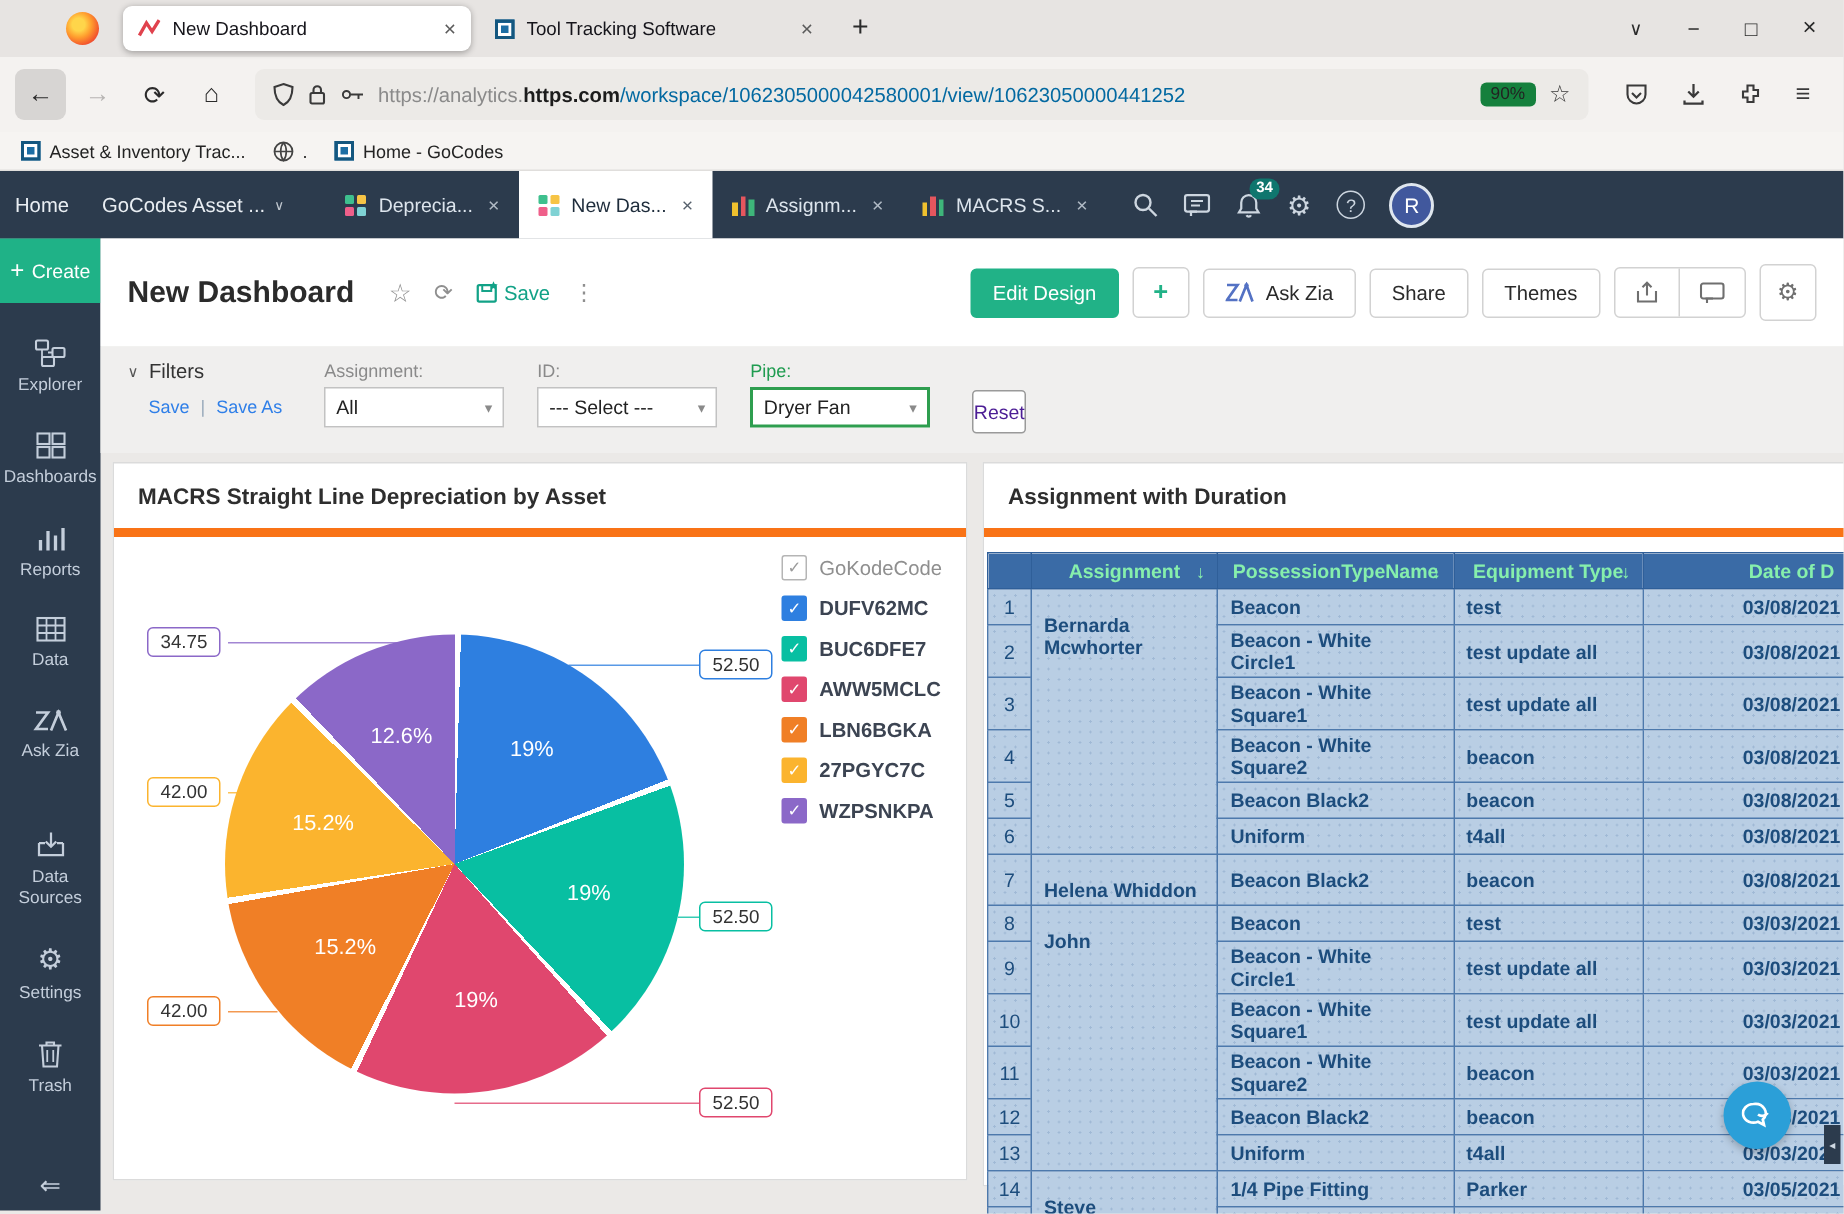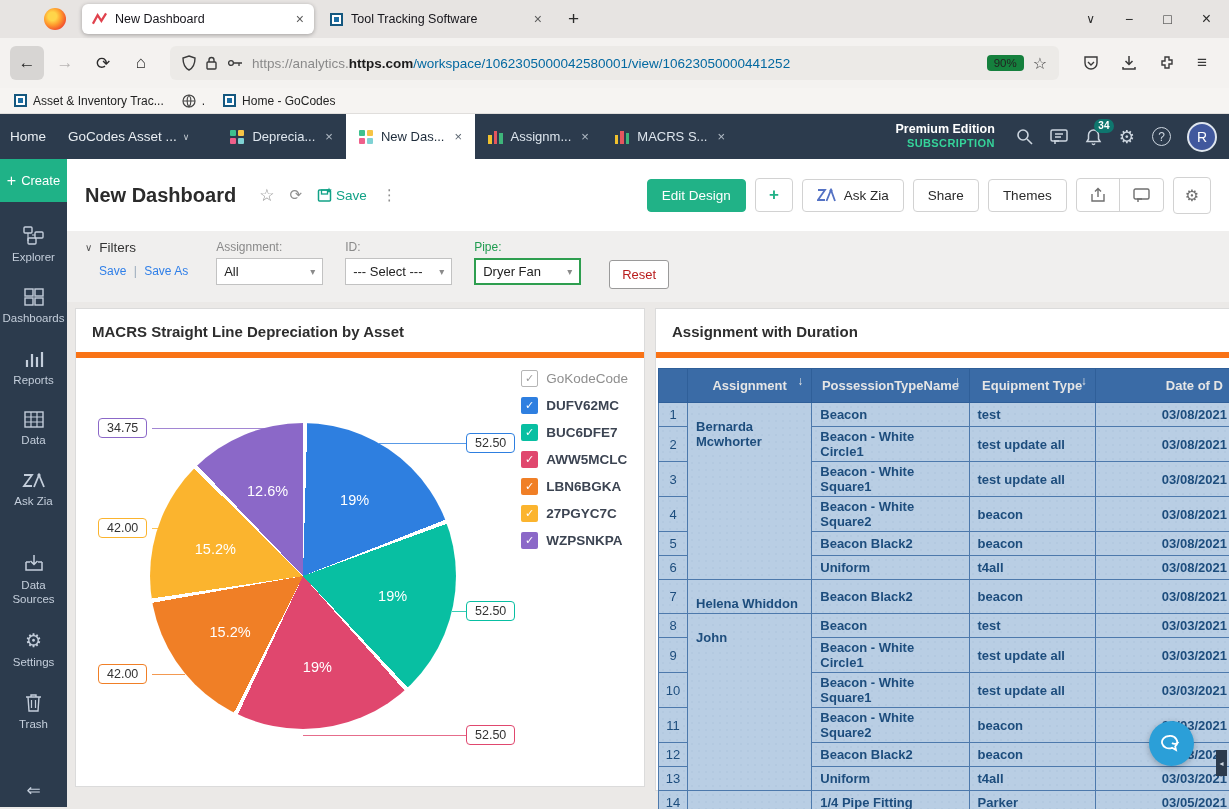--- a/index.html
+++ b/index.html
@@ -75,24 +75,24 @@
   .btn-gear { color:#6f6f6f; padding:8px 11px; font-size:16px; }
 
   .filters-row { background:#f0efee; padding:9px 18px 13px; display:flex; gap:28px; align-items:flex-start; }
   .f-left { display:flex; flex-direction:column; gap:9px; }
   .f-title { font-size:13.5px; color:#333; display:flex; gap:7px; align-items:center; }
   .f-links { font-size:12px; color:#2f7fe8; padding-left:14px; }
   .f-links .sep { color:#9ab; padding:0 4px; }
   .field { display:flex; flex-direction:column; gap:4px; }
   .field label { font-size:12px; color:#8a8a8a; }
   .field.active label { color:#1f9c50; }
-  .fselect { width:107px; height:27px; background:#fff; border:1px solid #c2c2c2; font-size:13px; color:#222; display:flex; align-items:center; padding:0 7px; justify-content:space-between; }
+  .fselect { width:120px; height:27px; background:#fff; border:1px solid #c2c2c2; font-size:13px; color:#222; display:flex; align-items:center; padding:0 7px; justify-content:space-between; }
   .field.active .fselect { border:2px solid #2e9e4f; }
   .fselect .car { color:#8a8a8a; font-size:10px; }
-  .reset-btn { margin-top:20px; background:#fff; border:1px solid #9a9a9a; border-radius:3px; padding:6px 12px; font-size:13px; color:#b91c1c; }
+  .reset-btn { margin-top:20px; background:#fff; border:1px solid #9a9a9a; border-radius:3px; padding:6px 0; font-size:13px; color:#4c1d95; }
 
   .widgets { flex:1; display:flex; gap:10px; padding:6px 0 0 8px; align-items:flex-start; }
   .card { background:#fff; border:1px solid #dbdbdb; }
   .card.left { width:570px; height:479px; flex-shrink:0; }
   .card.right { width:640px; height:483px; flex-shrink:0; position:relative; }
   .card-title { font-size:15px; font-weight:bold; color:#2e2e2e; padding:14px 16px 12px; border-bottom:6px solid #f97316; }
 
   
   .chart-area { position:relative; height:430px; }
   .pie { position:absolute; width:306px; height:306px; border-radius:50%; left:74px; top:65px; }
@@ -100,21 +100,21 @@
   .callout { position:absolute; background:#fff; border:1px solid; border-radius:4px; padding:2px 8px; font-size:12.5px; color:#333; z-index:3; transform:translateY(-50%); }
   .cline { position:absolute; height:1px; z-index:2; opacity:.8; }
   .legend { position:absolute; right:16px; top:12px; display:flex; flex-direction:column; gap:10px; font-size:13.5px; }
   .lg-item { display:flex; gap:8px; align-items:center; color:#3c4452; }
   .lg-box { width:17px; height:17px; border-radius:2px; color:#fff; font-size:11px; display:flex; align-items:center; justify-content:center; }
   .lg-item.hdr { color:#8f8f8f; }
   .lg-item.hdr .lg-box { background:#fff; border:1px solid #b5b5b5; color:#9a9a9a; }
 
   
   .tbl { border-collapse:collapse; table-layout:fixed; margin:10px 0 0 2px; }
-  .tbl th { background:#3a6ba6; color:#e5e5e5; font-size:13px; font-weight:bold; border:1px solid #2f5f99; padding:4px 6px; position:relative; height:34px; }
+  .tbl th { background:#3a6ba6; color:#86efac; font-size:13px; font-weight:bold; border:1px solid #2f5f99; padding:4px 6px; position:relative; height:24px; }
   .tbl th .sort { position:absolute; right:8px; top:5px; font-size:12px; }
   .tbl td { background:#b9cee4; border:1px solid #4d79ac; font-size:13px; color:#1d4d7d; font-weight:bold; padding:2px 8px; height:24px;
             background-image:radial-gradient(rgba(70,110,160,.22) .8px, transparent .9px); background-size:7px 7px; }
   .tbl td.num { text-align:center; font-weight:normal; padding:2px 2px; }
   .tbl td.name { vertical-align:top; padding-top:16px; }
   .tbl td.date { text-align:center; white-space:nowrap; overflow:hidden; }
 
   .chat-fab { position:absolute; left:1149px; top:721px; width:45px; height:45px; border-radius:50%; background:#2b9fd8; display:flex; align-items:center; justify-content:center; z-index:9; box-shadow:0 2px 6px rgba(0,0,0,.25); }
   .scroll-thumb { position:absolute; left:1216px; top:750px; width:11px; height:26px; background:#2c3b4d; z-index:8; color:#cfd8e2; font-size:8px; display:flex; align-items:center; justify-content:center; }
 
@@ -266,24 +266,20 @@
       <div class="vtab">
         <span class="bars-ic">
           <i style="background:#f0c12e;height:9px"></i>
           <i style="background:#e5565e;height:13px"></i>
           <i style="background:#3eb57a;height:11px"></i>
         </span>
         <span>MACRS S...</span>
         <span class="x">×</span>
       </div>
     </div>
-  <div class="premium">
-    <div class="l1">Premium Edition</div>
-    <div class="l2">SUBSCRIPTION</div>
-  </div>
   <span class="hic">
     <svg width="17" height="17" viewBox="0 0 17 17">
         <circle cx="7" cy="7" r="5" fill="none" stroke="#cdd6e0" stroke-width="1.6"></circle>
         <path d="M11 11 L16 16" stroke="#cdd6e0" stroke-width="1.6"></path>
       </svg>
   </span>
   <span class="hic">
     <svg width="18" height="16" viewBox="0 0 18 16">
         <rect x="1" y="1" width="16" height="11" rx="1.5" fill="none" stroke="#cdd6e0" stroke-width="1.5"></rect>
         <path d="M5 15 L5 12 M4 12 L9 12" stroke="#cdd6e0" stroke-width="1.5" fill="none"></path>

